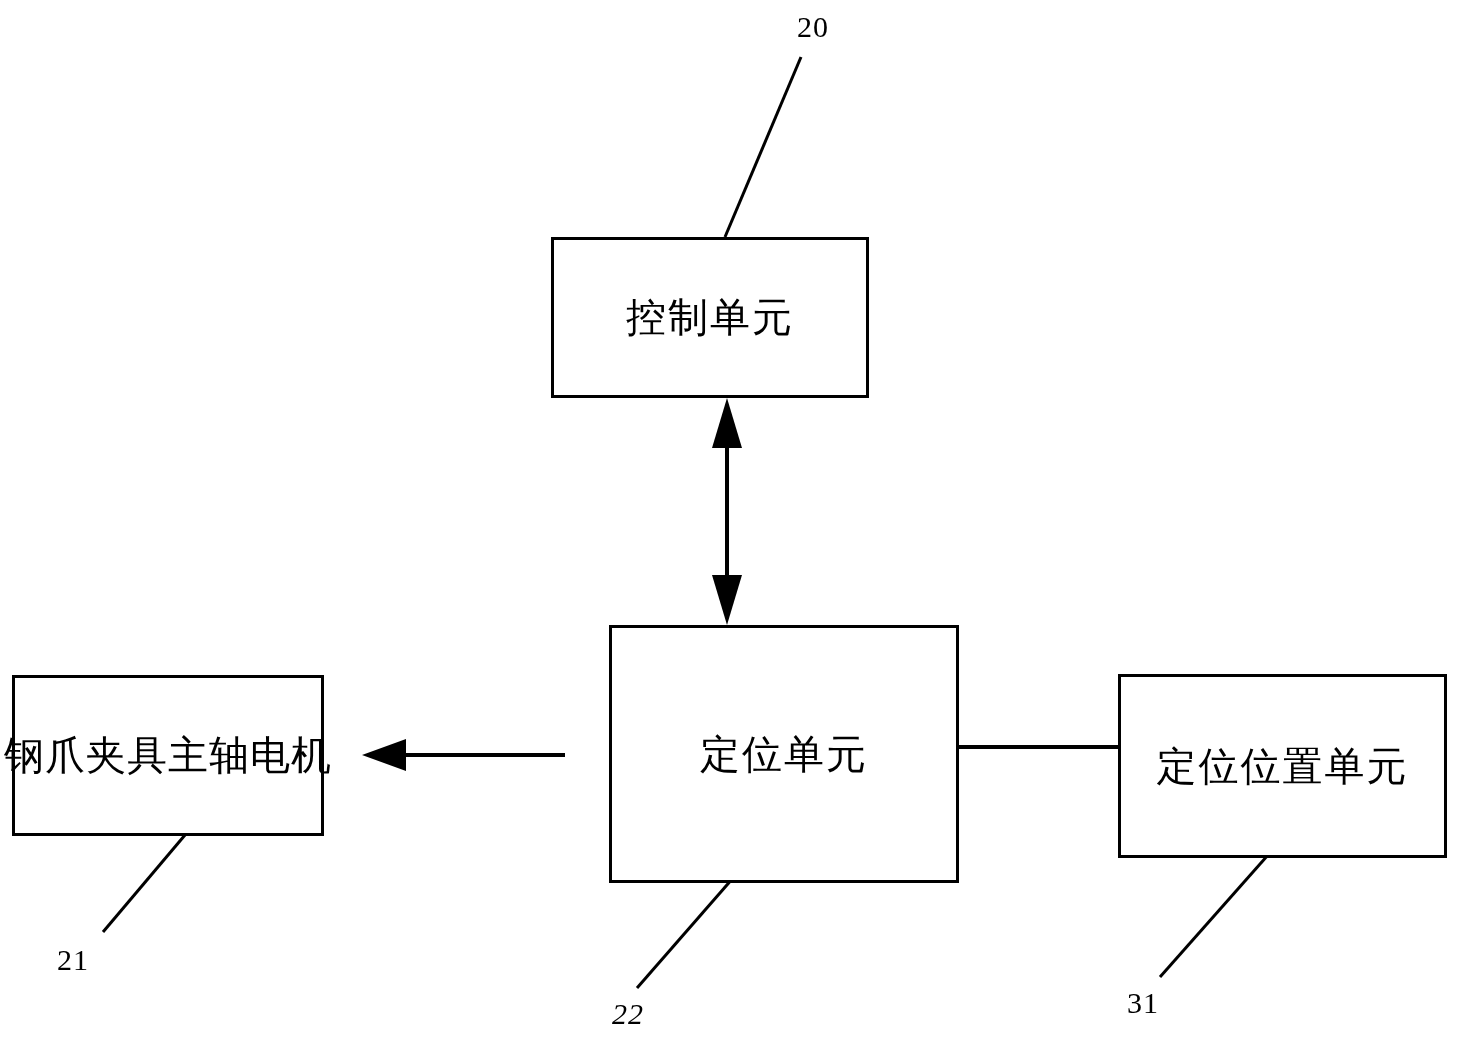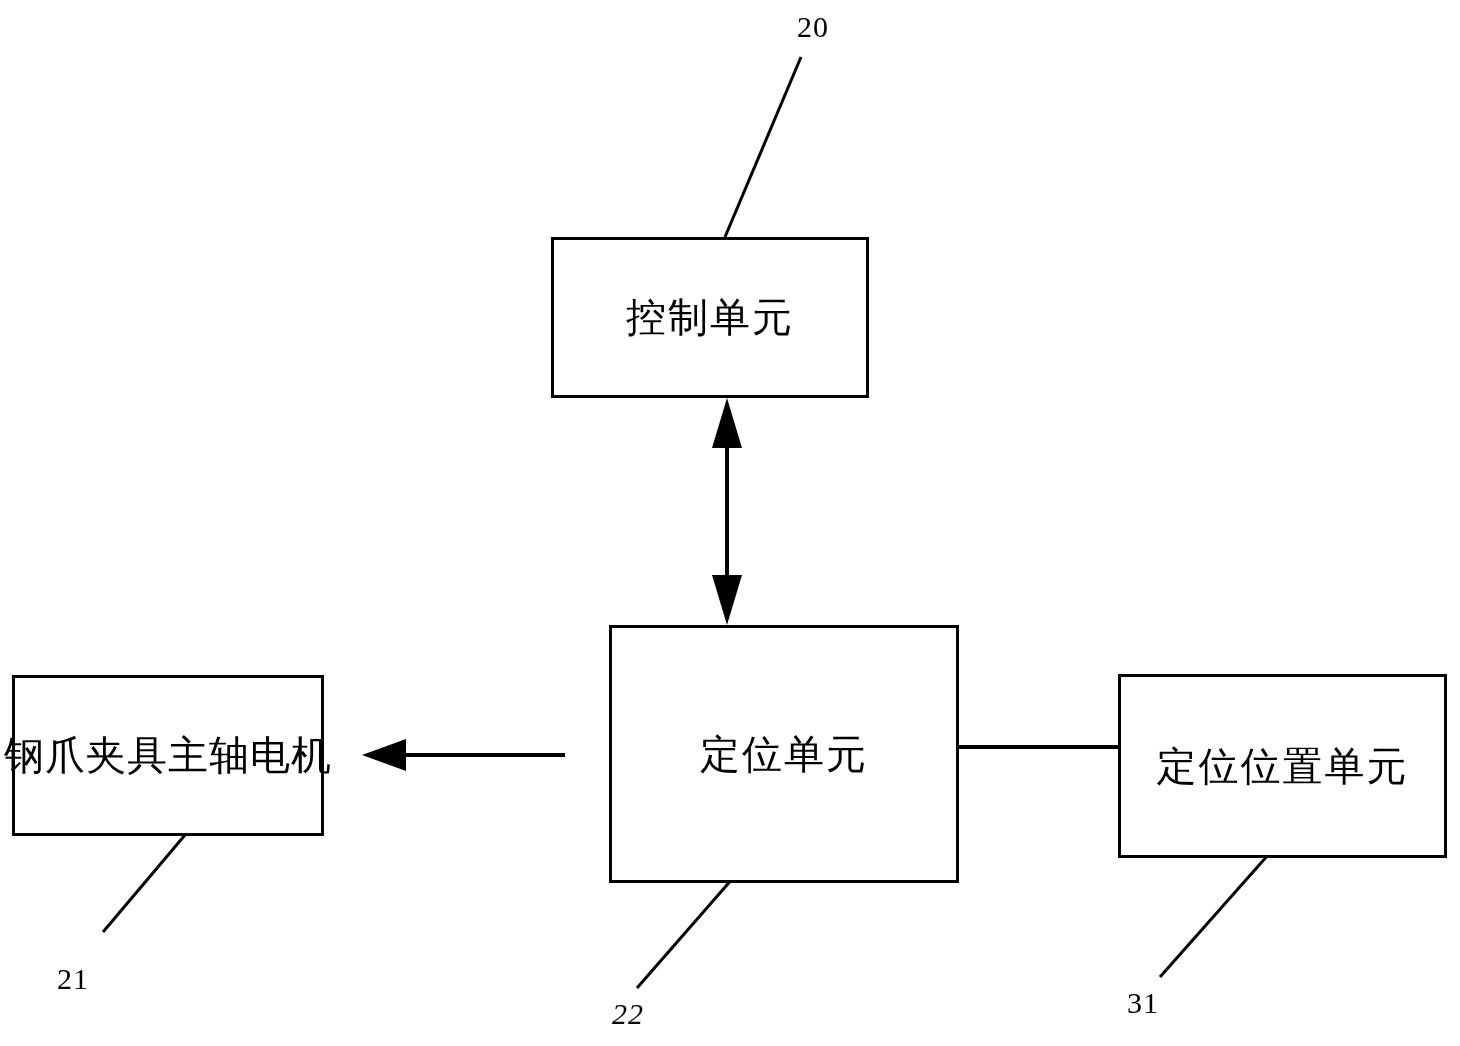--- a/index.html
+++ b/index.html
@@ -39,21 +39,21 @@
   .box-positioning { left: 565px;  top: 625px; width: 350px; height: 258px; margin-left: 44px; }
   .box-motor       { left: 12px;   top: 675px; width: 312px; height: 161px; letter-spacing: 1px; }
   .box-pos-pos     { left: 1118px; top: 674px; width: 329px; height: 184px; }
   .ref-label {
     position: absolute;
     font-size: 30px;
     line-height: 1;
     letter-spacing: 1px;
   }
   .ref-20 { left: 797px;  top: 12px;  }
-  .ref-21 { left: 57px;   top: 945px; margin-top: 19px; }
+  .ref-21 { left: 57px;   top: 945px; }
   .ref-22 { left: 612px;  top: 999px; font-style: italic; }
   .ref-23 { left: 1127px; top: 988px; }
 </style>
 </head>
 <body>
 
 <div class="canvas">
 
   <svg class="wires" viewBox="0 0 1460 1046" xmlns="http://www.w3.org/2000/svg">
 

